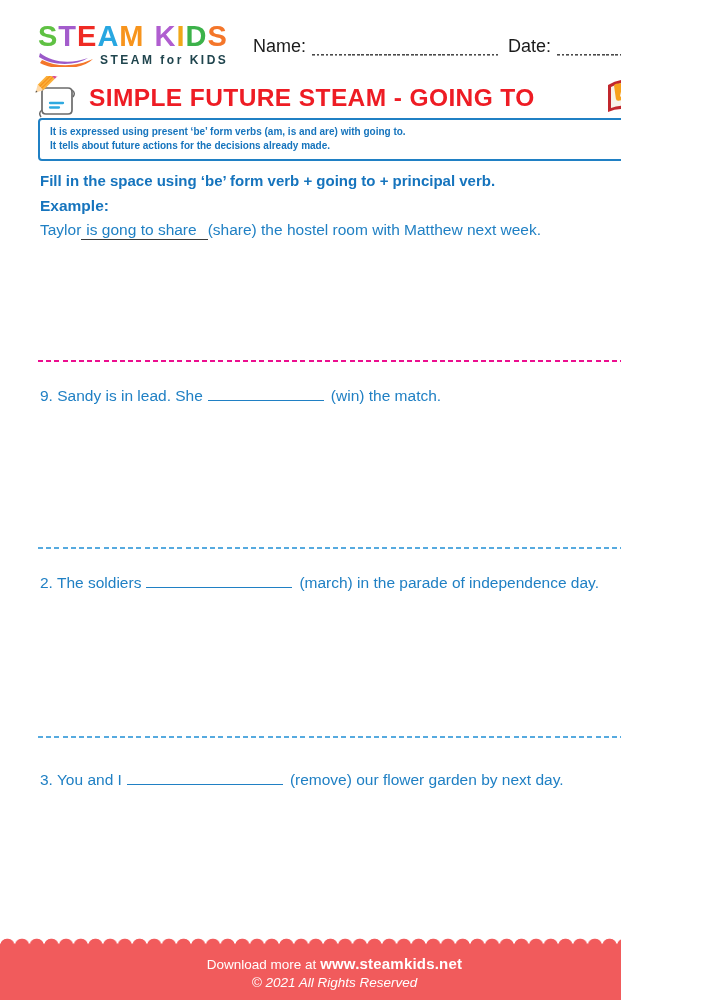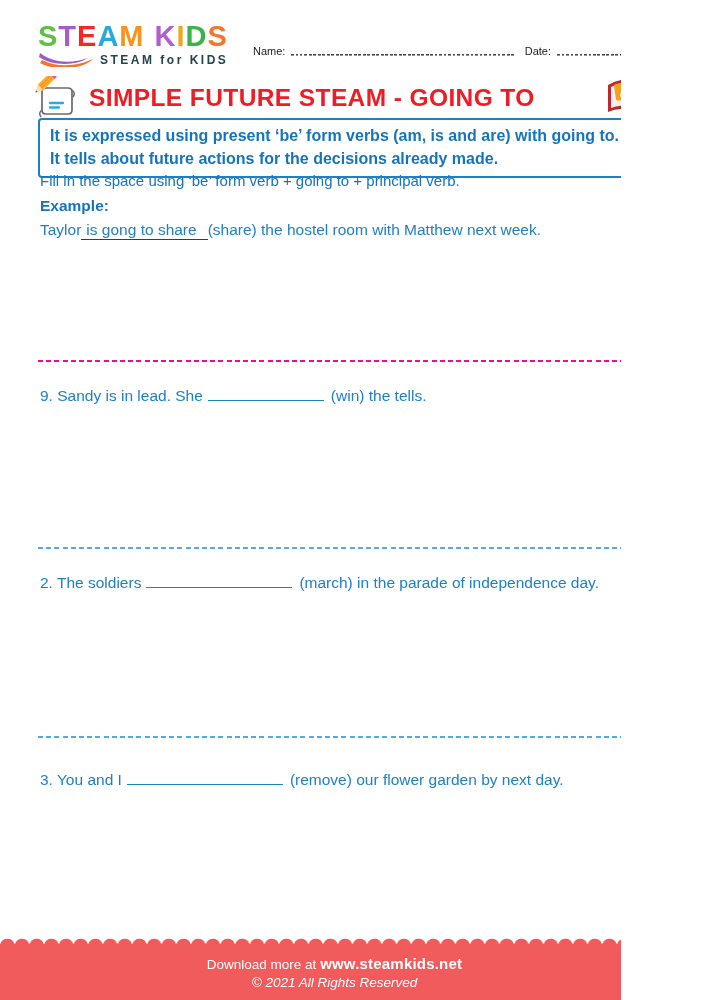--- a/index.html
+++ b/index.html
@@ -9,41 +9,41 @@
   }
   
   .logo{position:absolute;left:38px;top:22px;}
   .logo-words{font-weight:bold;font-size:29px;letter-spacing:1px;line-height:1;}
   .logo-word{display:inline-block;}
   .logo-word + .logo-word{margin-left:10px;}
   .logo-sub{display:flex;align-items:center;margin-top:1px;}
   .swoosh{margin-right:6px;}
   .tagline{font-weight:bold;font-size:12px;letter-spacing:2.5px;color:var(--tagline_dark);text-align:center;}
   
-  .name-date{position:absolute;left:253px;top:44px;width:414px;display:flex;align-items:flex-end;font-size:11px;color:var(--ink_dark);}
+  .name-date{position:absolute;left:253px;top:36px;width:414px;display:flex;align-items:flex-end;font-size:18px;color:var(--ink_dark);}
   .nd-label{white-space:nowrap;padding-bottom:1px;}
   .dash-line{
     height:14px;align-self:flex-end;
     background-image:repeating-linear-gradient(90deg,var(--dash_gray) 0 2.5px,transparent 2.5px 4.5px);
     background-size:100% 1.6px;background-repeat:no-repeat;background-position:left bottom 2px;
   }
   .name-line{flex:1;margin:0 10px 0 6px;}
   .date-line{width:110px;margin-left:6px;}
   
   .title-row{position:absolute;left:34px;top:76px;display:flex;align-items:center;gap:9px;}
   .title-row h1{margin:0;font-size:24.5px;font-weight:800;letter-spacing:.4px;color:var(--title_red);white-space:nowrap;}
   .book-icon{position:absolute;left:603px;top:56px;}
   
   .info-box{
     position:absolute;left:38px;top:118px;width:606px;padding:5px 10px 6px;
     border:2px solid var(--blue_regular);border-radius:4px;
-    color:var(--blue_bold);font-weight:bold;font-size:16px;line-height:1.42;
+    color:var(--blue_bold);font-weight:bold;font-size:10px;line-height:1.42;
   }
   
-  .instruction{position:absolute;left:40px;top:172px;margin:0;color:var(--blue_bold);font-weight:normal;font-size:15px;}
+  .instruction{position:absolute;left:40px;top:172px;margin:0;color:var(--blue_bold);font-weight:bold;font-size:15px;}
   .example-label{position:absolute;left:40px;top:197px;margin:0;color:var(--blue_bold);font-weight:bold;font-size:15.5px;}
   .example-sentence{position:absolute;left:40px;top:221px;margin:0;color:var(--blue_regular);font-size:15.5px;}
   .ex-answer{border-bottom:1.7px solid var(--underline_dark);padding:0 11px 1px 5px;}
   
   .q-block{position:absolute;left:38px;width:628px;}
   .q1{top:360px}.q2{top:547px}.q3{top:736px}
   .sep{height:2.4px;width:100%;background-image:repeating-linear-gradient(90deg,currentColor 0 5px,transparent 5px 8.2px);}
   .sep-pink{color:var(--sep_pink);}
   .sep-blue{color:var(--sep_blue);}
   .sentence{margin:24px 0 0 2px;color:var(--blue_regular);font-size:15.5px;line-height:20px;white-space:nowrap;}
@@ -133,21 +133,21 @@
     <div>It is expressed using present ‘be’ form verbs (am, is and are) with going to.</div>
     <div>It tells about future actions for the decisions already made.</div>
   </div>
 
   <p class="instruction">Fill in the space using ‘be’ form verb + going to + principal verb.</p>
   <p class="example-label">Example:</p>
   <p class="example-sentence"><span>Taylor</span><span class="ex-answer">is gong to share</span><span>(share) the hostel room with Matthew next week.</span></p>
 
   <div class="q-block q1">
     <div class="sep sep-pink"></div>
-    <p class="sentence"><span>9. Sandy is in lead. She</span><span class="blank blank-1"></span><span>(win) the tells.</span></p>
+    <p class="sentence"><span>9. Sandy is in lead. She</span><span class="blank blank-1"></span><span>(win) the match.</span></p>
   </div>
 
   <div class="q-block q2">
     <div class="sep sep-blue"></div>
     <p class="sentence"><span>2. The soldiers</span><span class="blank blank-2"></span><span>(march) in the parade of independence day.</span></p>
   </div>
 
   <div class="q-block q3">
     <div class="sep sep-blue"></div>
     <p class="sentence"><span>3. You and I</span><span class="blank blank-3"></span><span>(remove) our flower garden by next day.</span></p>

